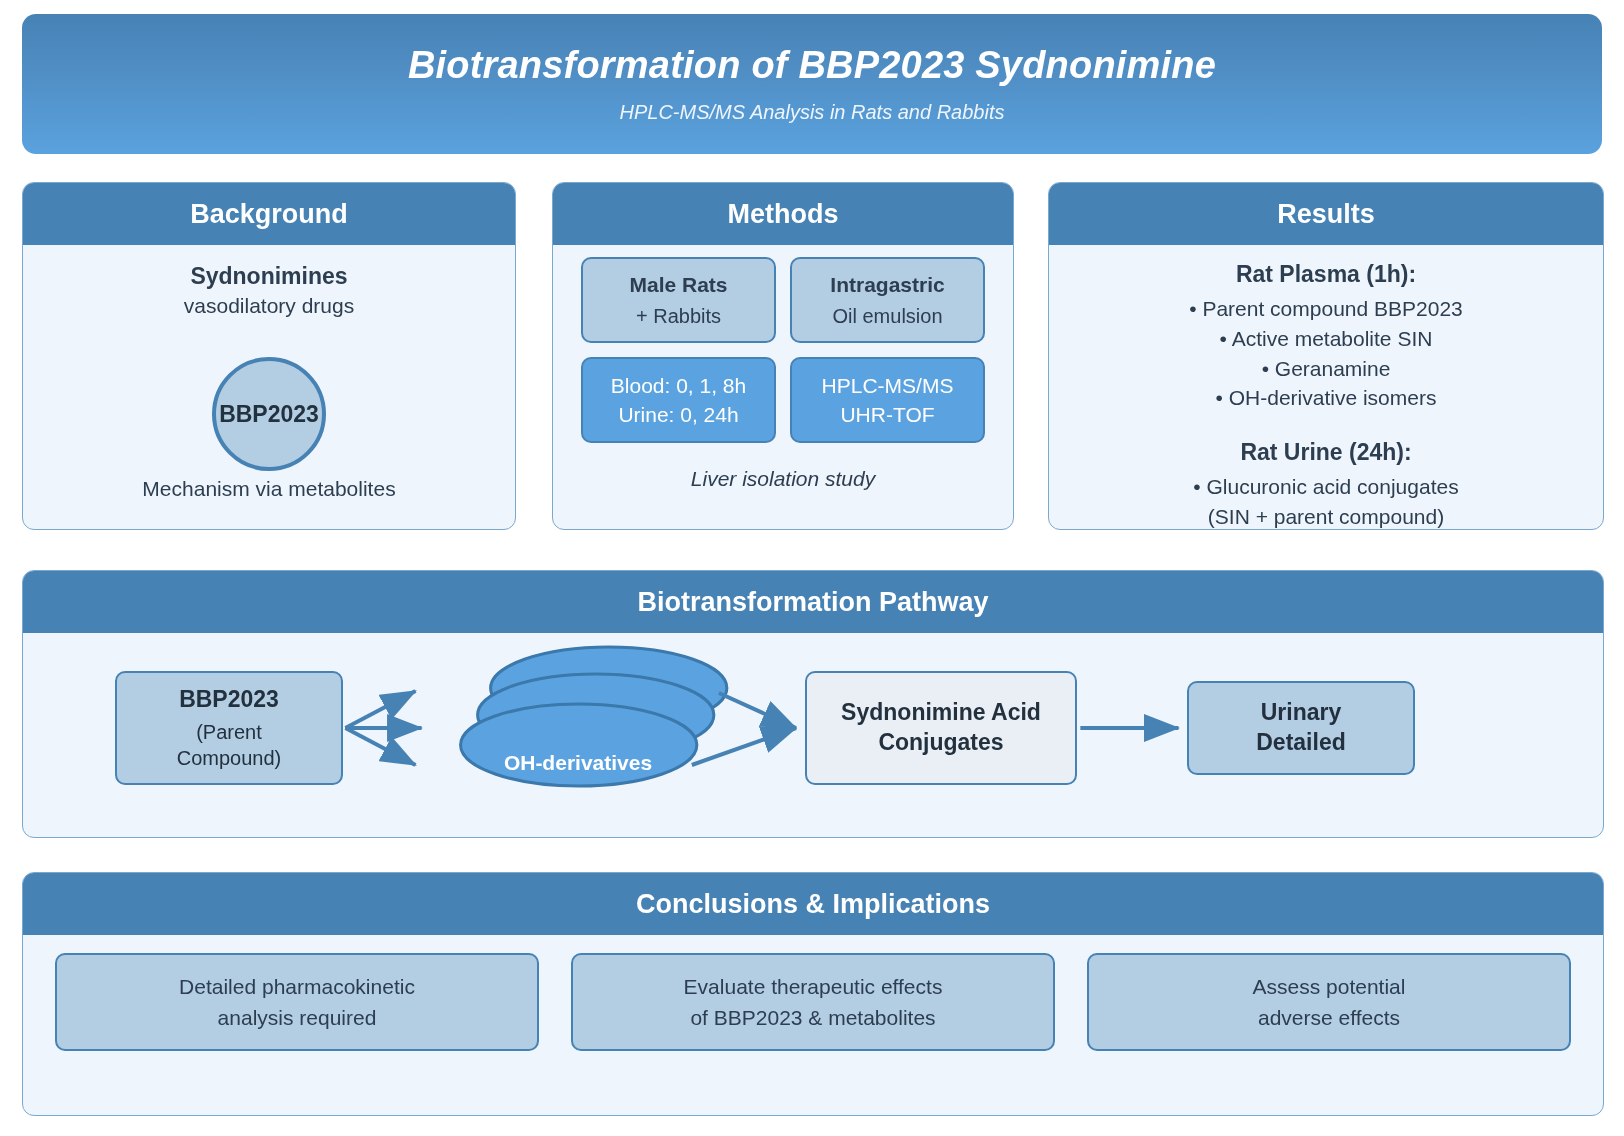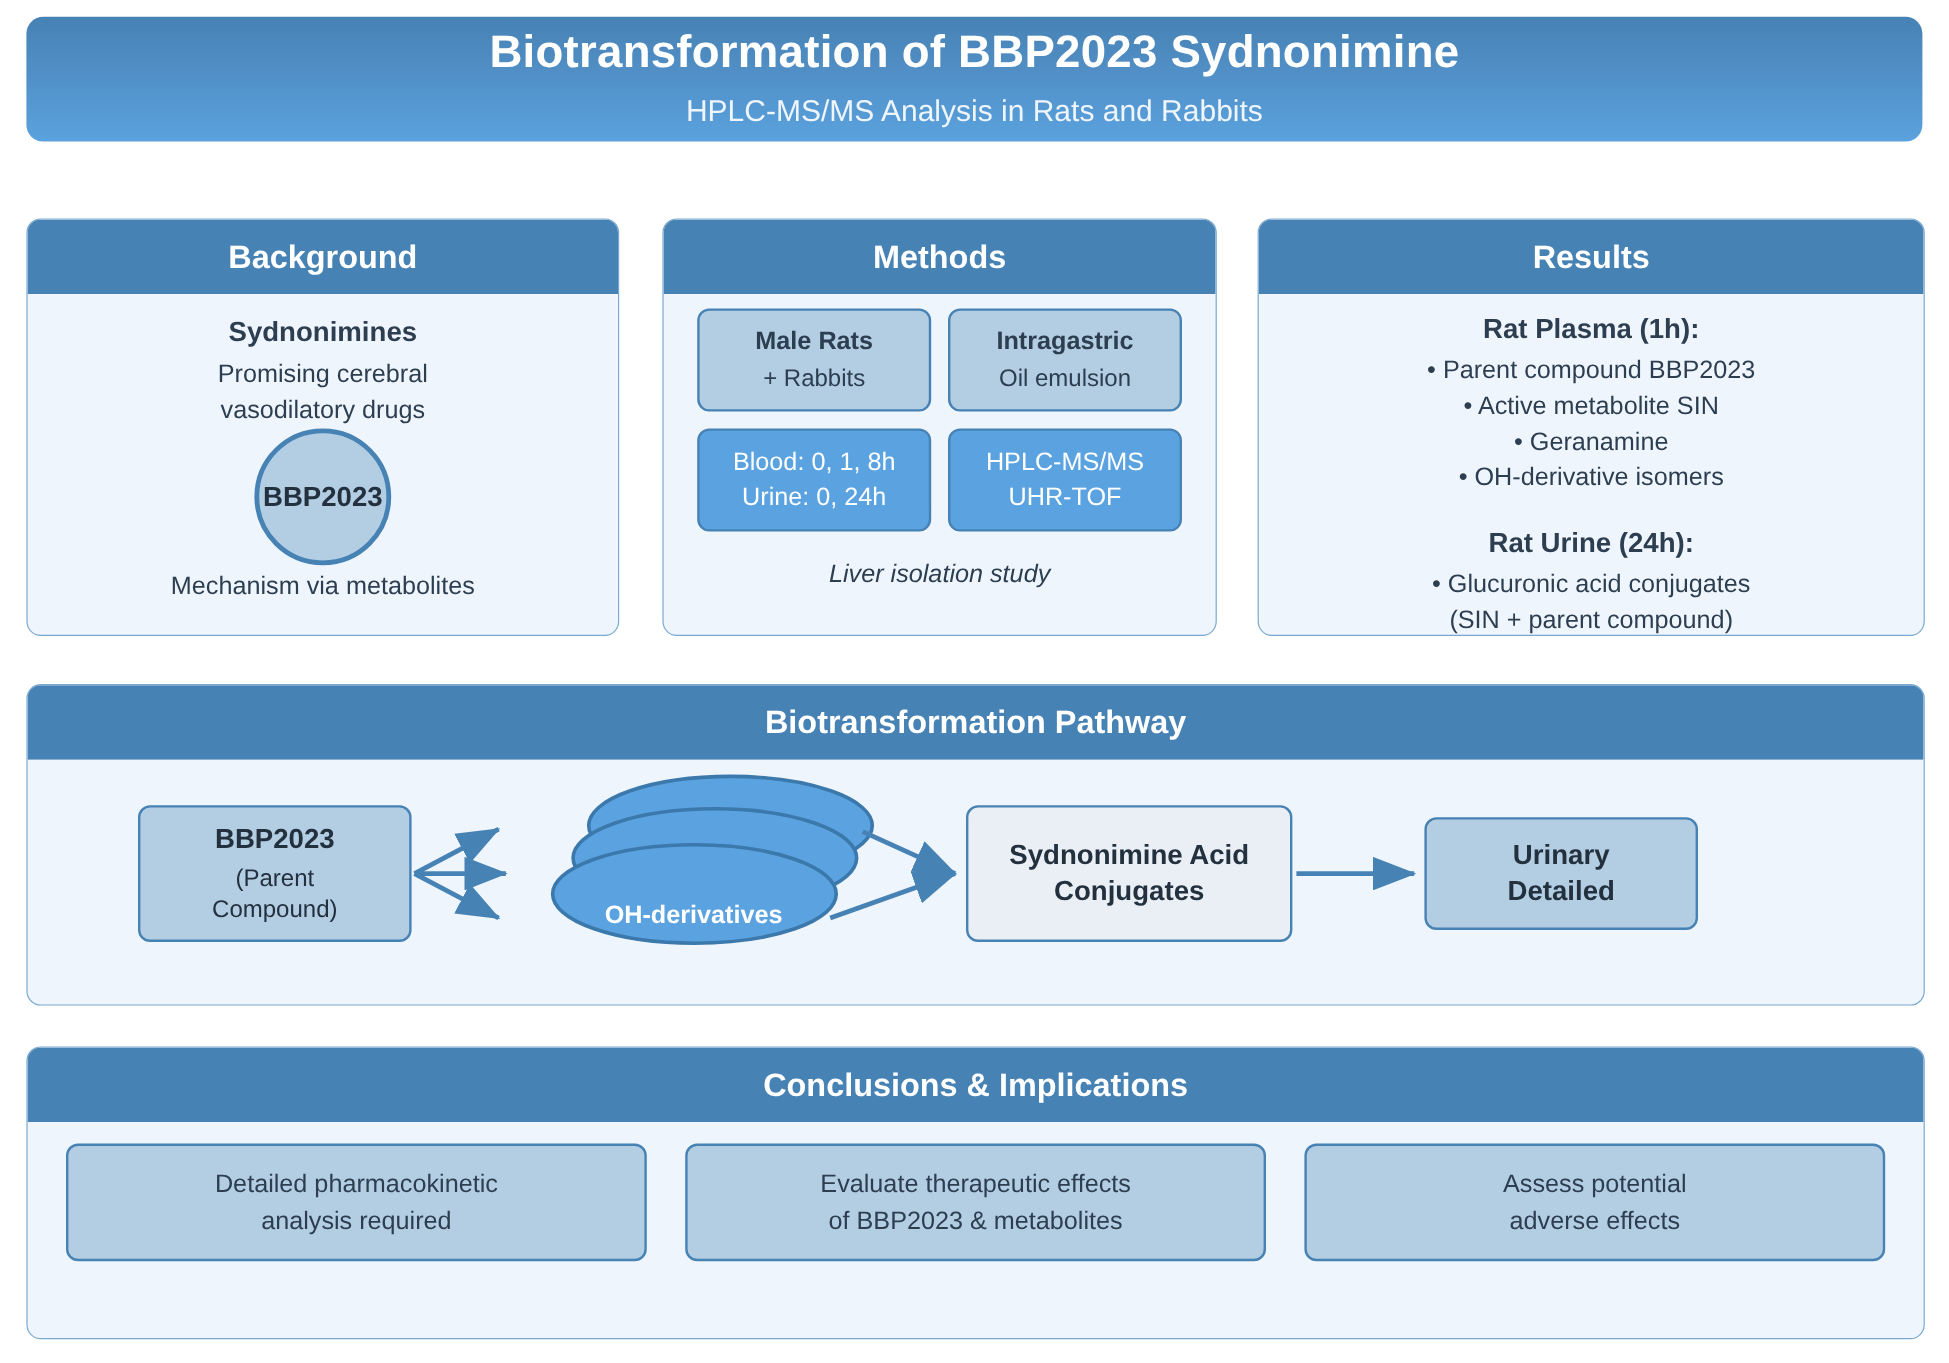--- a/index.html
+++ b/index.html
@@ -15,40 +15,41 @@
     overflow: hidden;
     position: relative;
   }
 
   
   .banner {
     position: absolute;
     left: 22px;
     top: 14px;
     width: 1580px;
-    height: 104px;
+    height: 140px;
     border-radius: 14px;
     background: linear-gradient(180deg, #4682b4 0%, #4f8cc2 35%, #5aa2de 100%);
     display: flex;
     flex-direction: column;
     align-items: center;
     justify-content: center;
     box-sizing: border-box;
+    font-style: italic;
   }
   .banner-title {
     font-size: 38px;
     font-weight: bold;
     color: #ffffff;
     letter-spacing: 0.2px;
     line-height: 1.1;
     text-align: center;
   }
   .banner-subtitle {
     margin-top: 14px;
-    font-size: 25px;
+    font-size: 20px;
     color: #eef5fc;
     line-height: 1.1;
   }
 
   
   .panel {
     position: absolute;
     border-radius: 12px;
     background: #eff5fd;
     border: 1.5px solid #7aa9cf;
@@ -238,21 +239,20 @@
 
 <div class="banner">
   <div class="banner-title">Biotransformation of BBP2023 Sydnonimine</div>
   <div class="banner-subtitle">HPLC-MS/MS Analysis in Rats and Rabbits</div>
 </div>
 
 <div class="panel" id="panel-background">
   <div class="panel-header">Background</div>
   <div class="panel-body bg-body">
     <div class="bg-heading">Sydnonimines</div>
-    <div class="bg-line">Promising cerebral</div>
     <div class="bg-line" style="margin-top:2px">vasodilatory drugs</div>
     <div class="bg-circle">
       <span>BBP2023</span>
     </div>
     <div class="bg-footer">Mechanism via metabolites</div>
   </div>
 </div>
 
 <div class="panel" id="panel-methods">
   <div class="panel-header">Methods</div>

